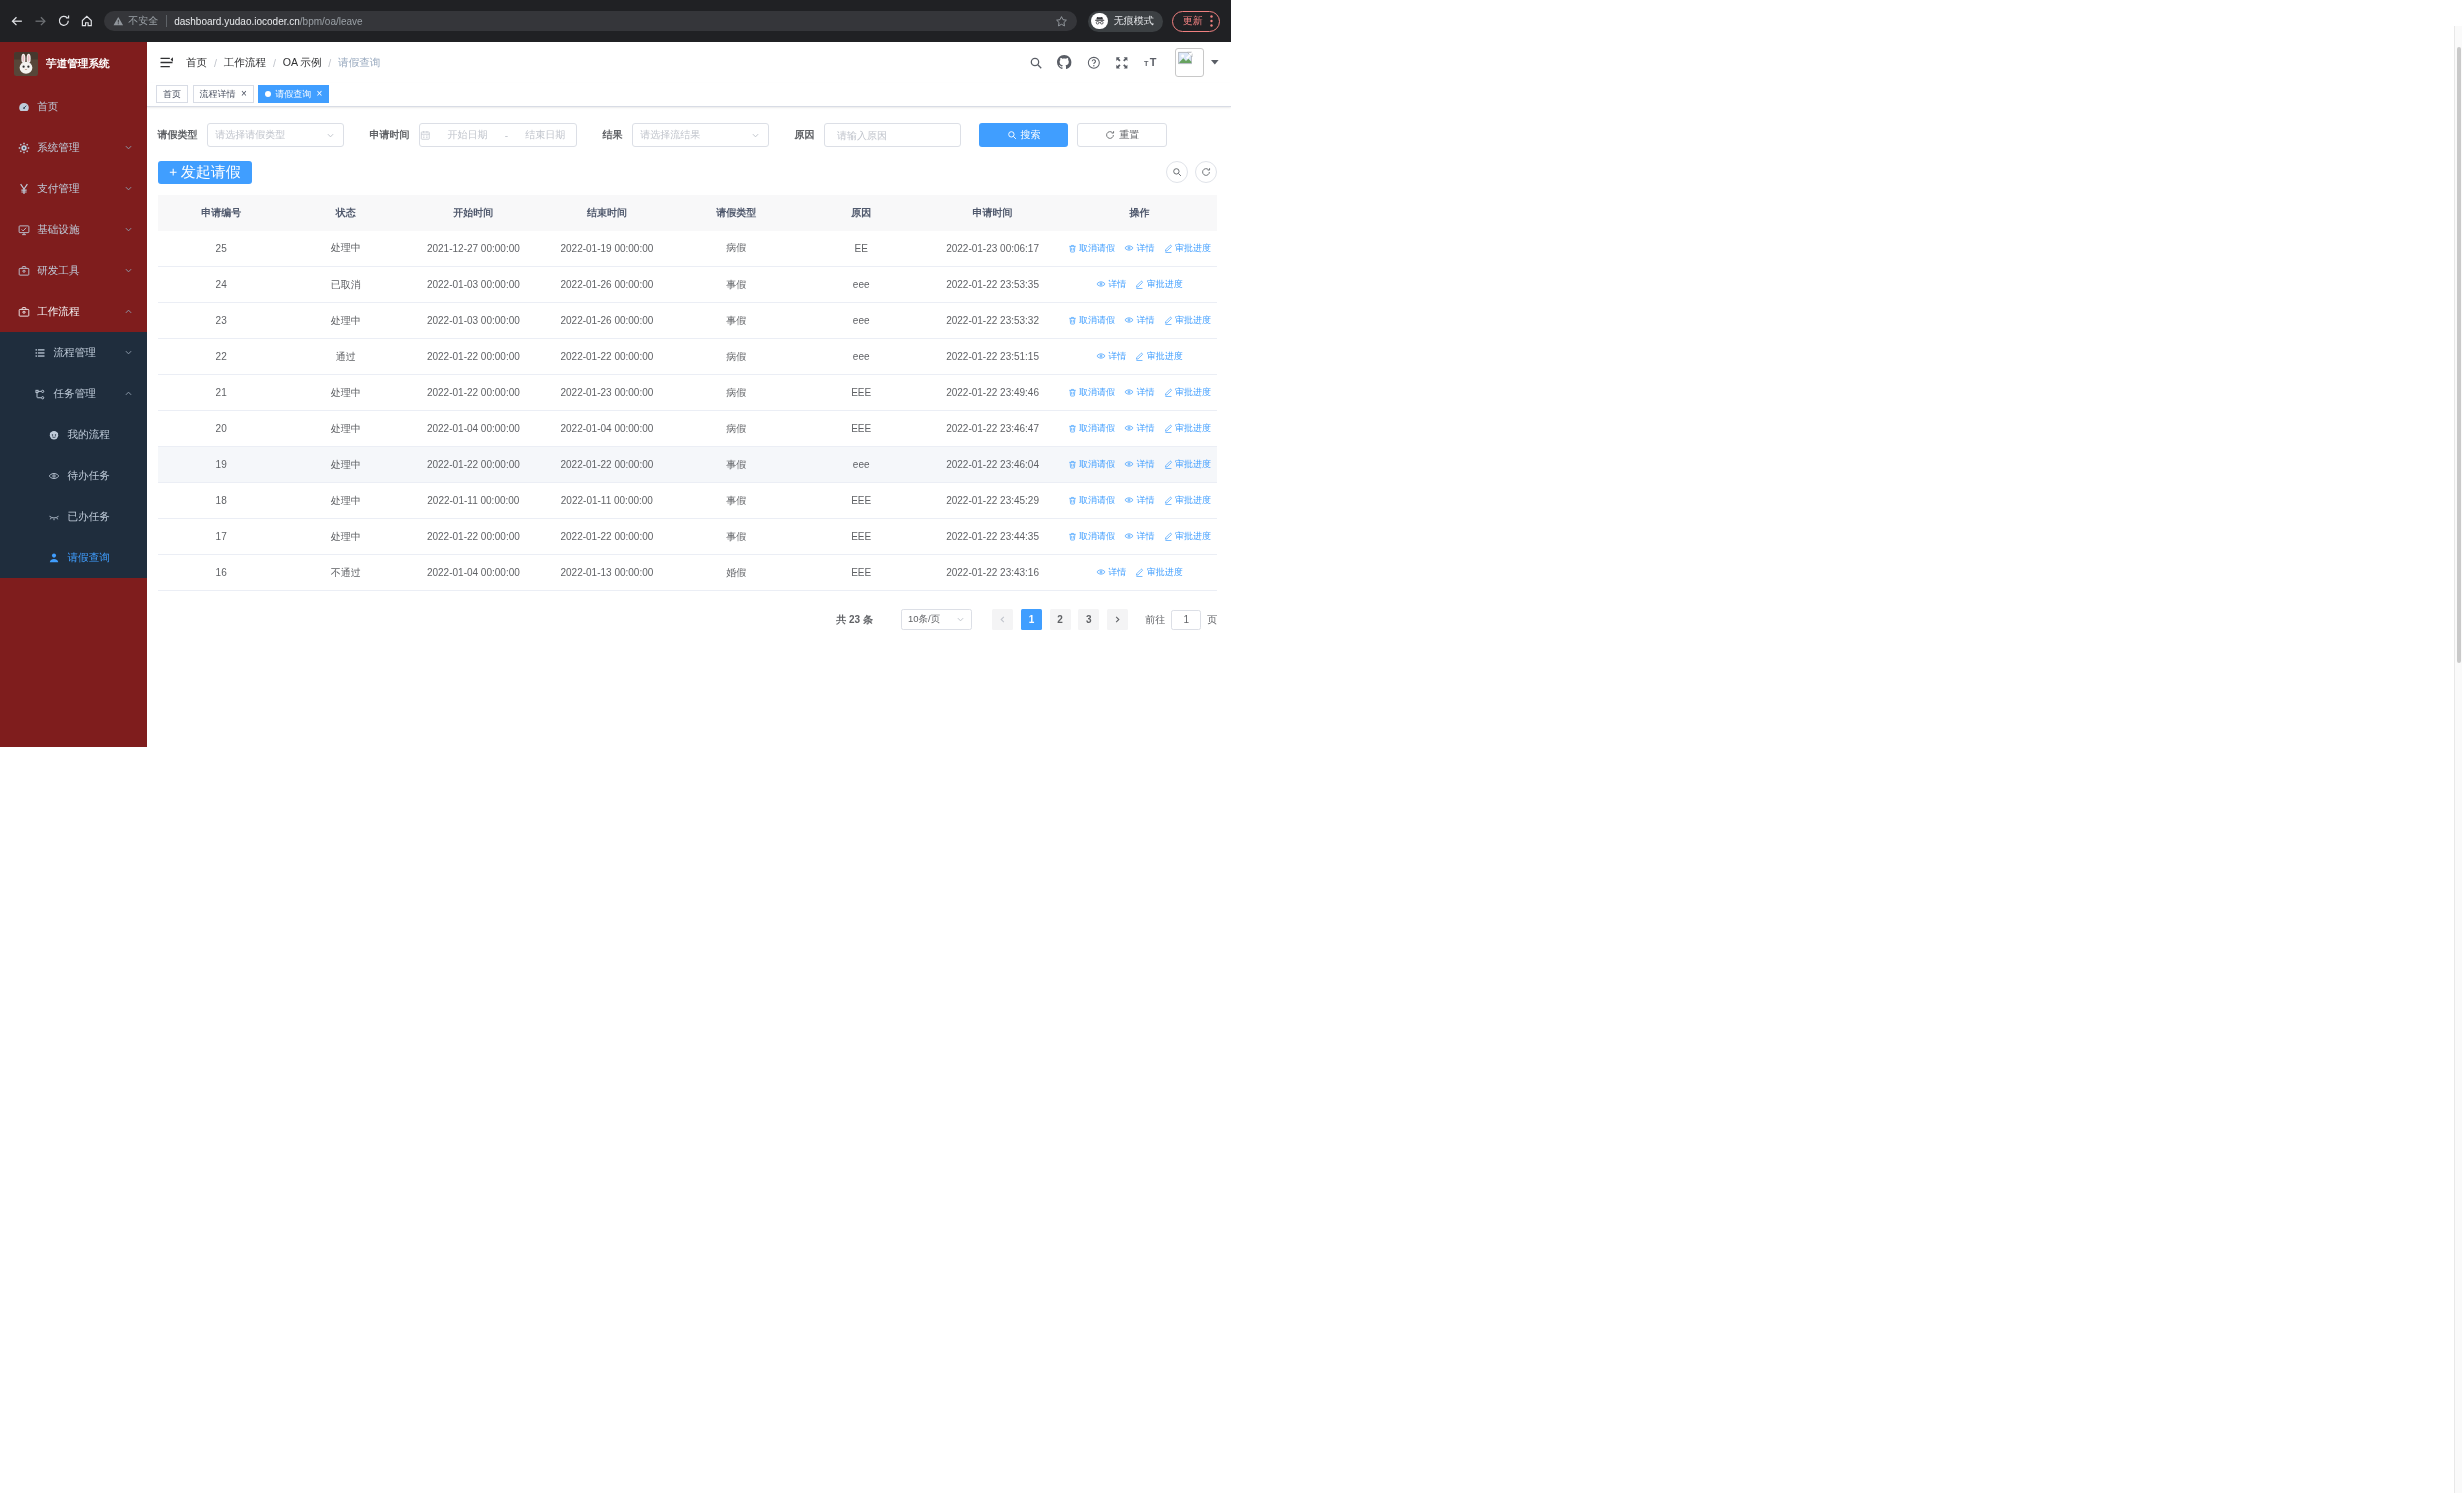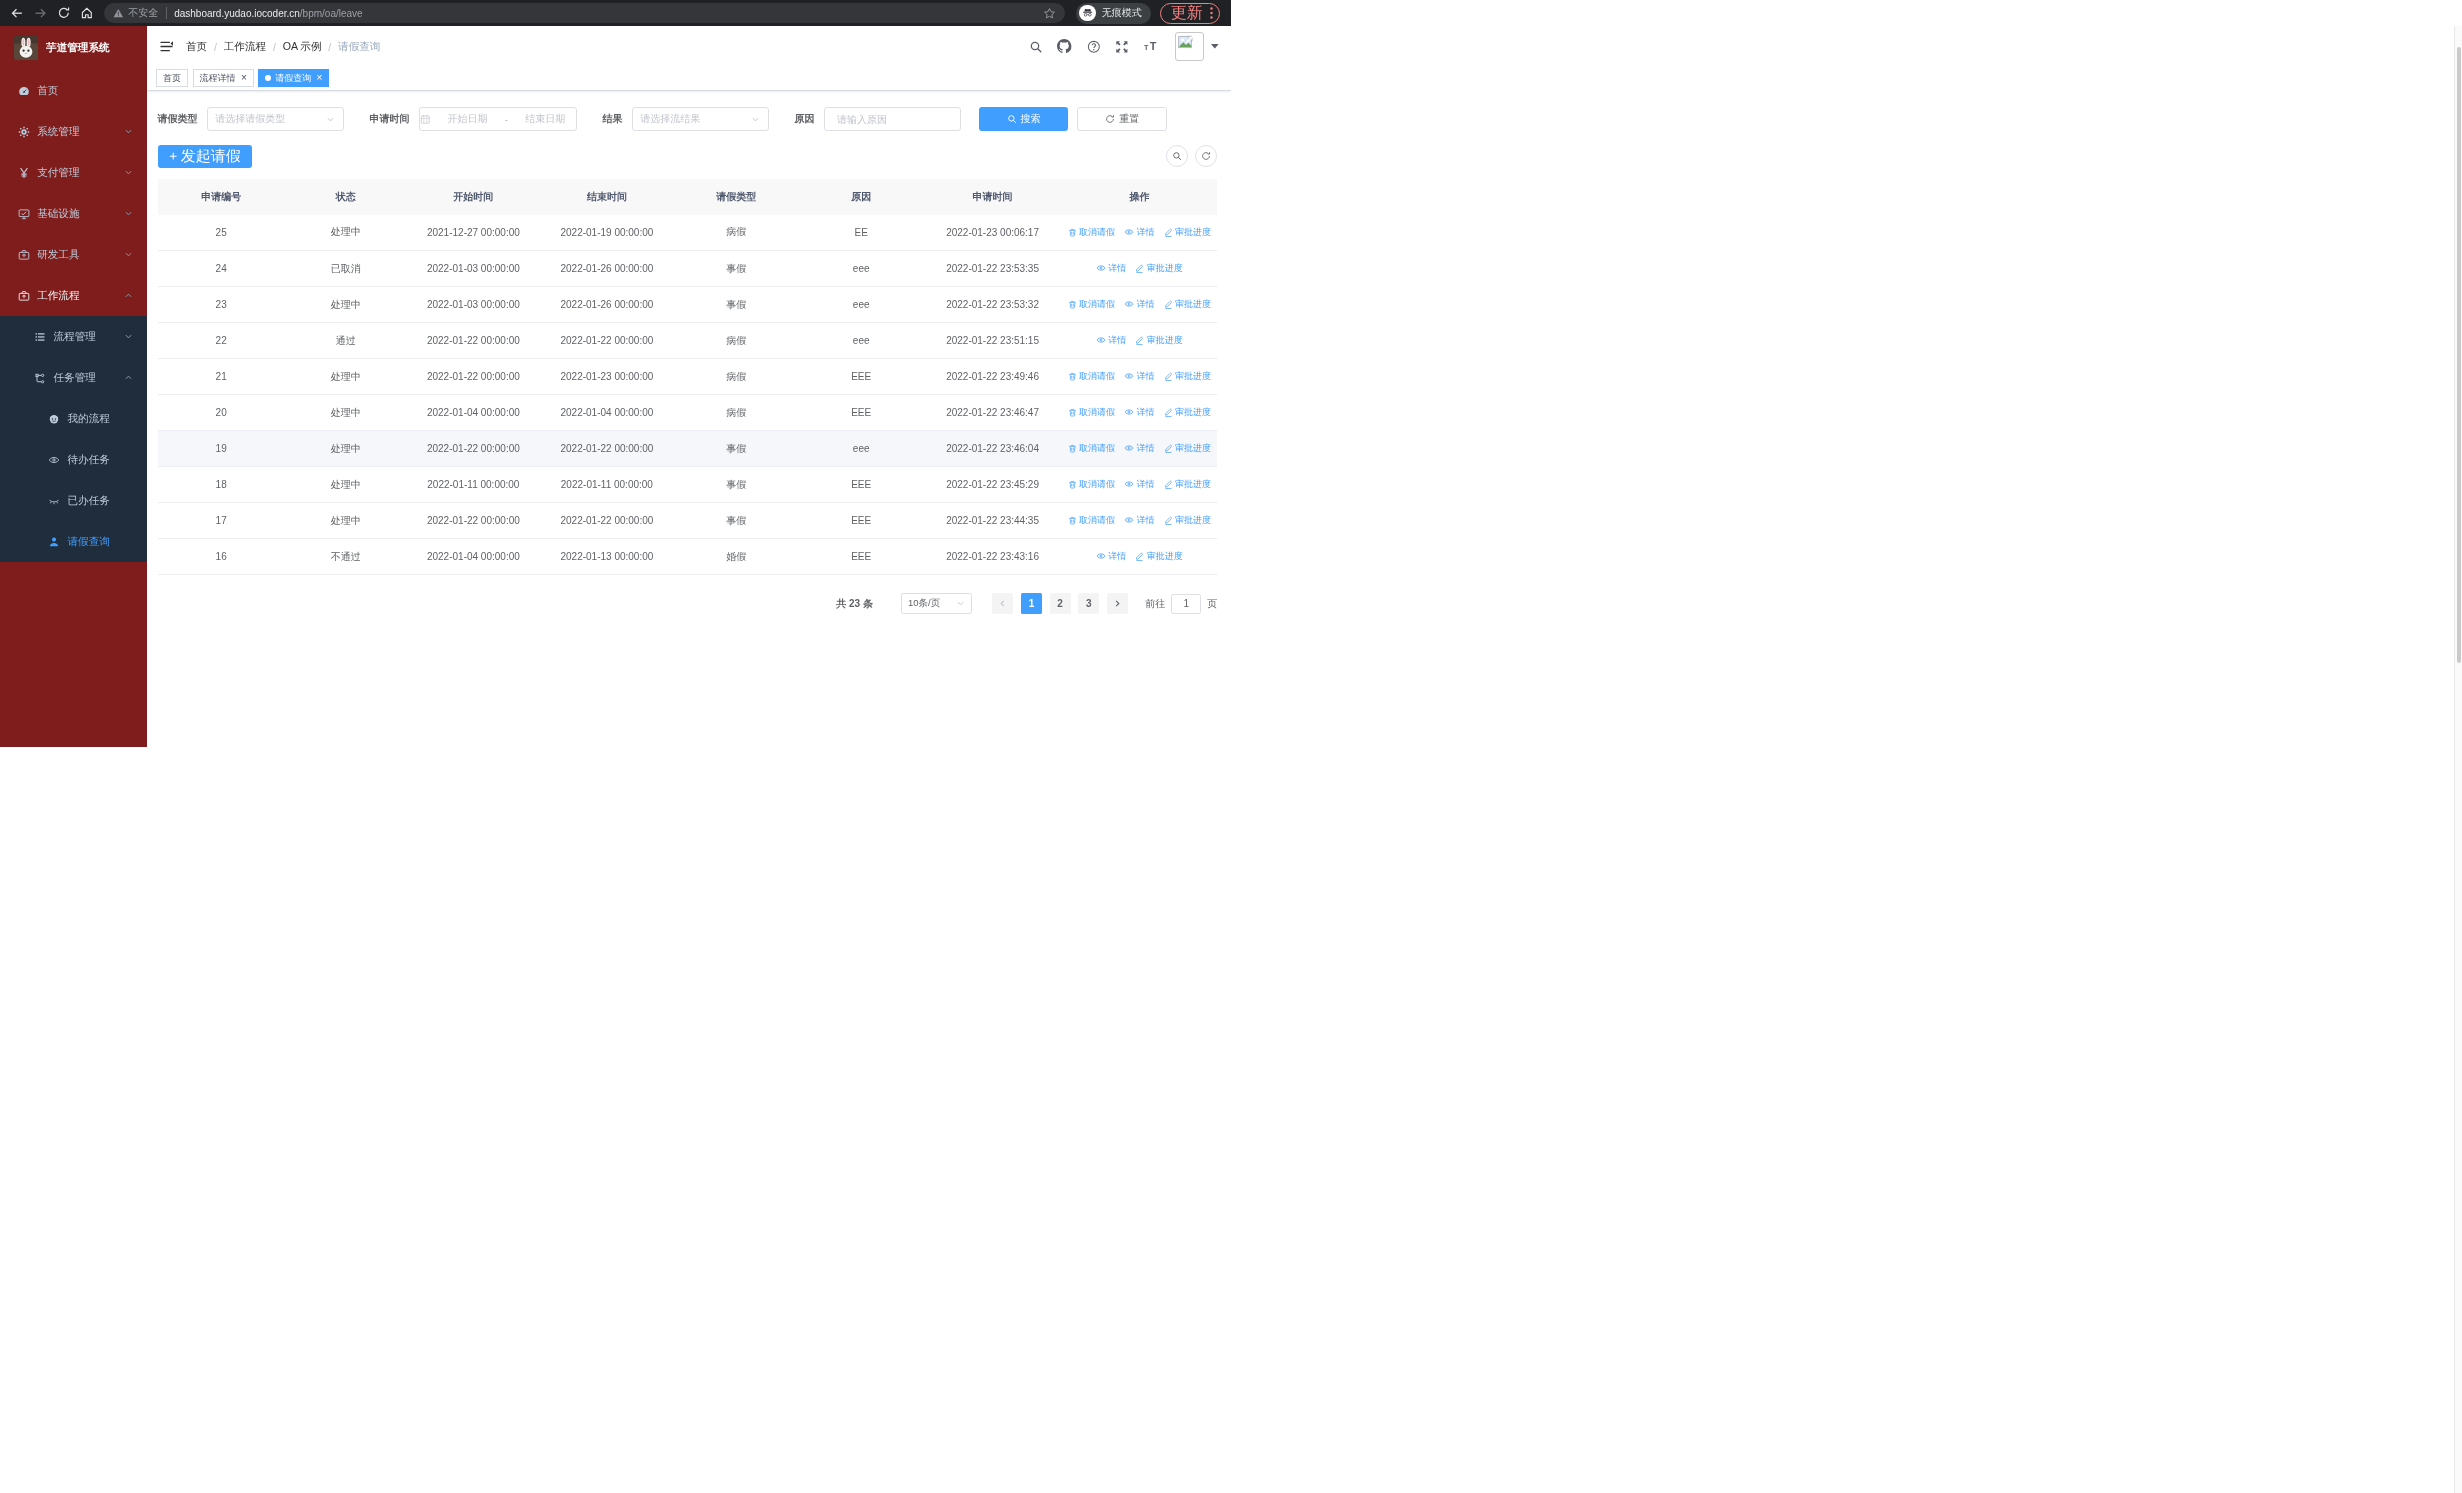--- a/index.html
+++ b/index.html
@@ -1,32 +1,32 @@
 <!DOCTYPE html>
 <html style="font-size:12px"><head>
 <meta charset="utf-8">
 <style>
   * { box-sizing: border-box; margin: 0; padding: 0; }
   html,body { width:1231px; height:747px; overflow:hidden; background:#fff;
     font-family:"Liberation Sans","DejaVu Sans",sans-serif; }
   .ic { display:inline-flex; align-items:center; justify-content:center; line-height:0; }
 
   
-  .browser-bar { height:26px; background:#202124; display:flex; align-items:center; padding:12px 6px; }
+  .browser-bar { height:42px; background:#202124; display:flex; align-items:center; padding:12px 6px; }
   .bicon { width:23px; height:23px; border-radius:50%; display:flex; align-items:center; justify-content:center; color:#dfe1e5; cursor:pointer; }
   .bicon.dim { color:#6e7175; }
   .address-bar { flex:1; height:20px; margin:0 6px; background:#35363a; border-radius:10px; display:flex; align-items:center; padding:0 9px; font-size:10px; color:#e8eaed; }
   .sec-chip { display:flex; align-items:center; gap:4.6px; color:#9aa0a6; }
   .addr-sep { width:0.8px; height:11.4px; background:#5f6368; margin:0 7.6px; }
   .url-host { color:#e8eaed; }
   .url-path { color:#9aa0a6; }
   .addr-star { margin-left:auto; color:#9aa0a6; cursor:pointer; }
   .incognito { height:21px; background:#3c4043; border-radius:10.6px; display:flex; align-items:center; gap:6px; padding:0 9px 0 3px; color:#e8eaed; font-size:10px; margin:0 4.6px;font-family:Liberation Mono, monospace; }
   .incog-circle { width:16.7px; height:16.7px; background:#fff; border-radius:50%; display:flex; align-items:center; justify-content:center; }
-  .update-pill { height:21px; border:1.1px solid #f08080; border-radius:10.6px; color:#f08080; font-size:16px; display:flex; align-items:center; gap:6.8px; padding:0 6.8px 0 10px; margin:0 4.6px; cursor:pointer;text-align:right; }
+  .update-pill { height:21px; border:1.1px solid #f08080; border-radius:10.6px; color:#f08080; font-size:10px; display:flex; align-items:center; gap:6.8px; padding:0 6.8px 0 10px; margin:0 4.6px; cursor:pointer;text-align:right; }
 
   
   .app { display:flex; height:721px; }
   .sidebar { width:147px; flex-shrink:0; background:#7f1d1d; overflow:hidden; }
   .logo-row { height:44px; display:flex; align-items:center; gap:8.4px; padding-left:13.7px; }
   .logo-title { color:#fff; font-size:10.6px; font-weight:700; }
   .mi { position:relative; height:41px; display:flex; align-items:center; gap:6.8px; font-size:10.6px; color:#bfcbd9; cursor:pointer; }
   .mi .ic { width:13.7px; }
   .mi.lv1 { padding-left:16.7px; }
   .mi.lv2 { padding-left:33px; }

